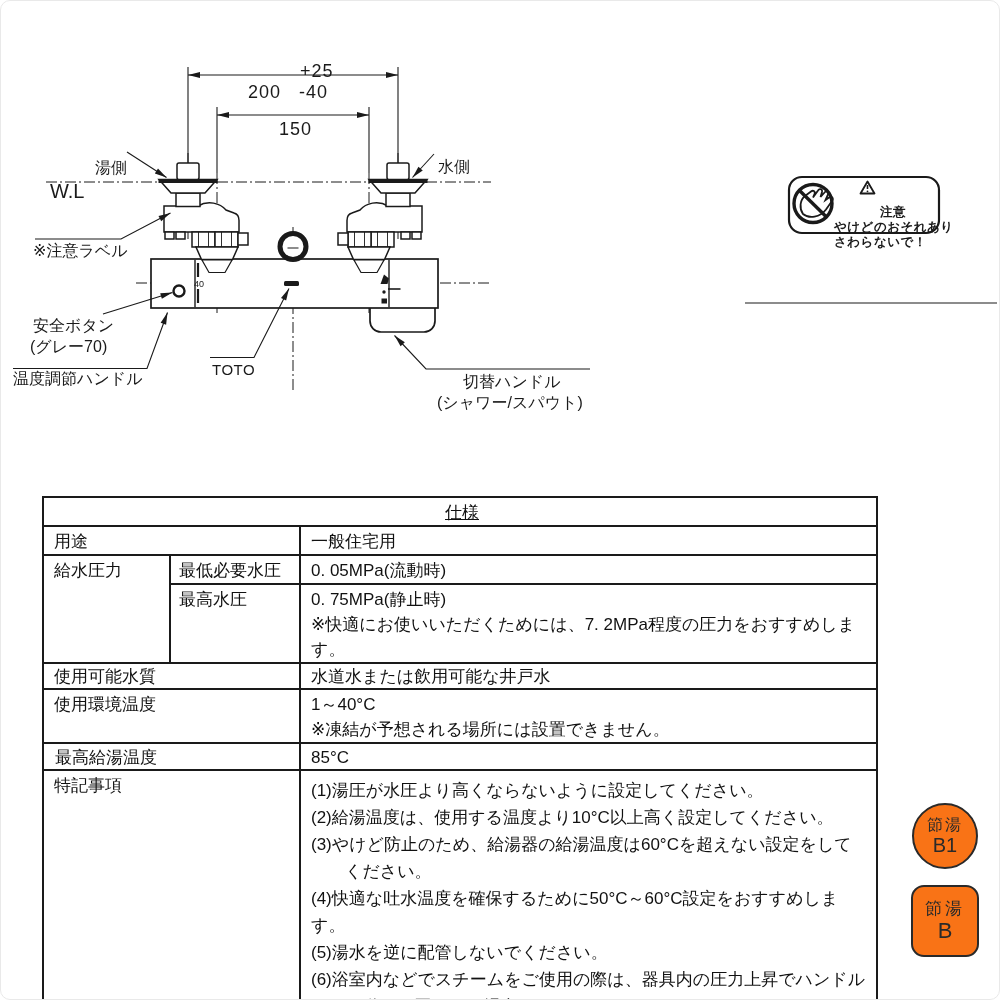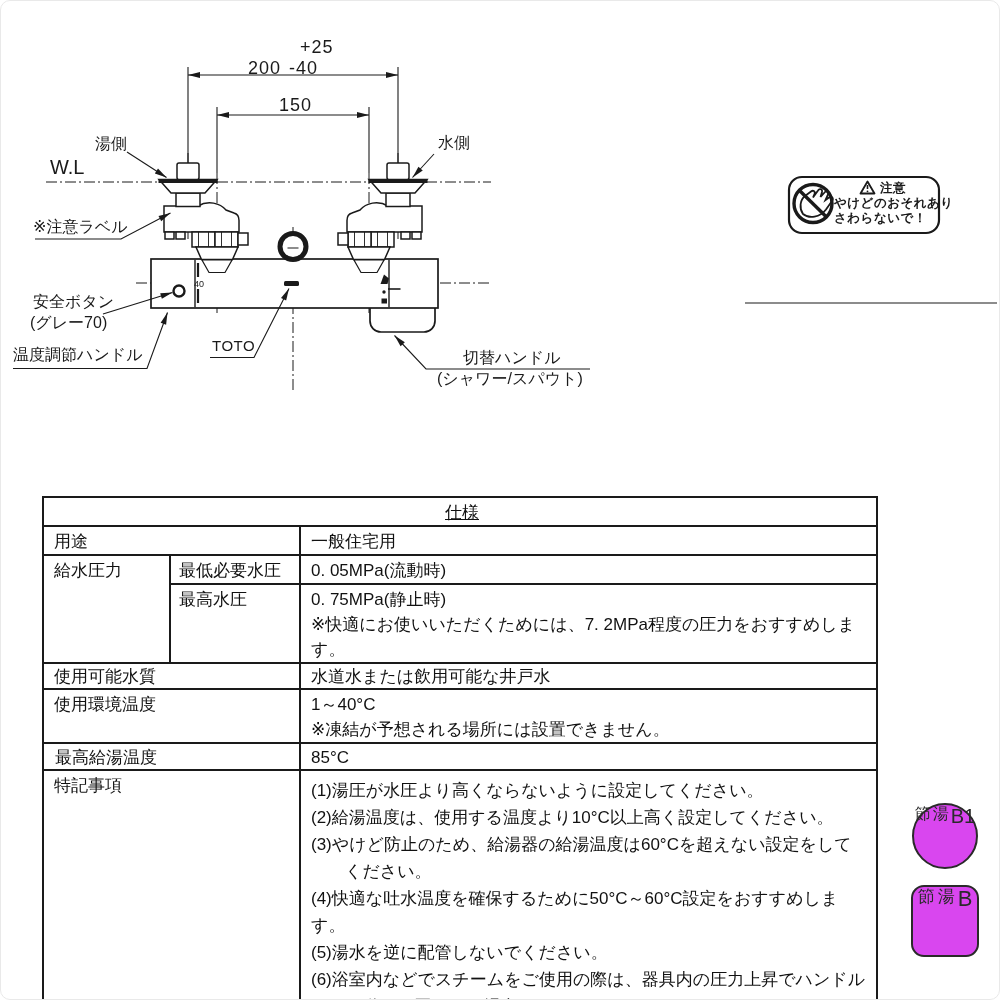--- a/index.html
+++ b/index.html
@@ -1,43 +1,43 @@
 <!DOCTYPE html>
 <html><head>
 <meta charset="utf-8">
 <style>
   html,body{margin:0;padding:0;background:#fff;}
   .canvas{
     position:relative;width:1000px;height:1000px;background:#fff;overflow:hidden;
     font-family:"Liberation Sans","DejaVu Sans",sans-serif;color:#1a1a1a;
     border:1px solid #e9e9e9;border-radius:10px;box-sizing:border-box;
   }
-  .lbl{position:absolute;white-space:nowrap;color:#1a1a1a;line-height:1.15;}
+  .lbl{position:absolute;white-space:nowrap;color:#1a1a1a;line-height:1.15;margin-top:24px;}
   .f16{font-size:16px;}
   .f18{font-size:18px;letter-spacing:1px;}
   .f20{font-size:20px;}
   .toto{font-size:15px;letter-spacing:0.5px;}
   .cau{font-weight:bold;font-size:12.5px;letter-spacing:0.5px;}
   svg{position:absolute;left:0;top:0;}
   
   table.spec{
     position:absolute;left:41px;top:495px;width:834px;table-layout:fixed;
     border-collapse:collapse;font-size:17px;color:#111;
   }
   table.spec td{
     border:2px solid #1a1a1a;vertical-align:top;box-sizing:border-box;
     padding:2px 6px 0 10px;line-height:25px;overflow:hidden;
   }
   td.hdr{text-align:center;height:24px;line-height:21px;padding-top:1px;text-decoration:underline;}
   .note-pre{white-space:pre-wrap;}
   .notes-cell div{line-height:27px;margin:0;padding:0 0 0 0;}
   
   .badge{position:absolute;border:2.5px solid #2a2a2a;color:#2a2a2a;
-    display:flex;flex-direction:row;justify-content:center;
-    text-align:center;background:#d946ef;box-sizing:border-box;}
+    display:flex;flex-direction:column;align-items:center;justify-content:center;
+    text-align:center;background:#f97316;box-sizing:border-box;}
   .badge-b1{left:911px;top:802px;width:66px;height:66px;border-radius:50%;}
   .badge-b{left:910px;top:884px;width:68px;height:72px;border-radius:13px;}
   .badge .jp{font-size:16px;letter-spacing:2px;line-height:18px;}
   .badge .code{font-size:20px;line-height:22px;}
   .badge-b .jp{font-size:17px;letter-spacing:3px;line-height:20px;}
   .badge-b .code{font-size:22px;line-height:24px;}
 </style>
 </head>
 <body>
 
@@ -139,21 +139,21 @@
       </g>
 
       <line x1="744" y1="302" x2="996" y2="302" stroke-width="1.2"></line>
     </g>
 
     <text x="193" y="286" font-size="9" fill="#1a1a1a" font-family="Liberation Sans, DejaVu Sans, sans-serif">40</text>
   </svg>
 
   <div class="lbl f18" style="left:299px;top:36px;">+25</div>
   <div class="lbl f18" style="left:247px;top:57px;">200</div>
-  <div class="lbl f18" style="left:288px;top:57px;text-align:right;">-40</div>
+  <div class="lbl f18" style="left:298px;top:57px;text-align:right;">-40</div>
   <div class="lbl f18" style="left:278px;top:94px;">150</div>
   <div class="lbl f20" style="left:49px;top:155px;">W.L</div>
   <div class="lbl f16" style="left:94px;top:134px;">湯側</div>
   <div class="lbl f16" style="left:437px;top:133px;">水側</div>
   <div class="lbl f16" style="left:32px;top:217px;">※注意ラベル</div>
   <div class="lbl f16" style="left:32px;top:292px;">安全ボタン</div>
   <div class="lbl f16" style="left:29px;top:313px;">(グレー70)</div>
   <div class="lbl f16" style="left:12px;top:345px;">温度調節ハンドル</div>
   <div class="lbl toto" style="left:211px;top:336px;">TOTO</div>
   <div class="lbl f16" style="left:462px;top:348px;">切替ハンドル</div>

